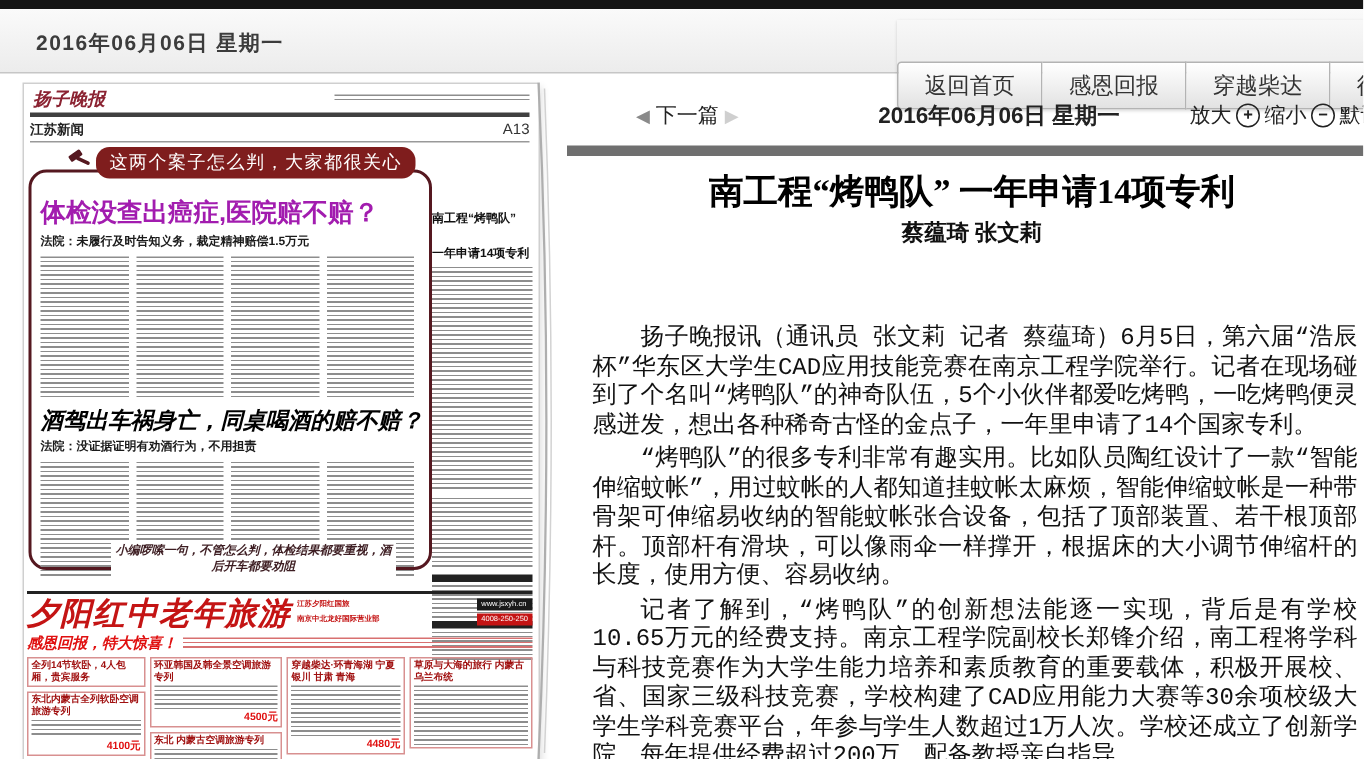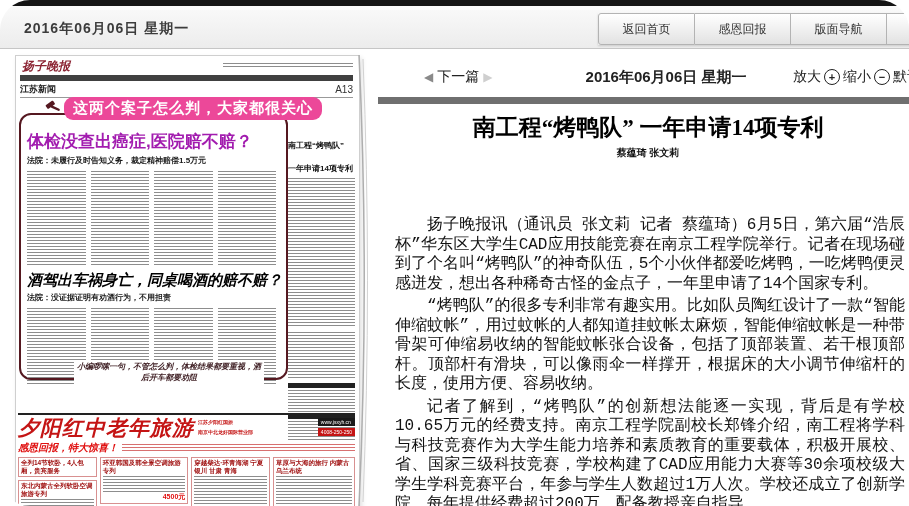--- a/index.html
+++ b/index.html
@@ -1,64 +1,64 @@
 <!DOCTYPE html>
 <html><head>
 <meta charset="utf-8">
 <style>
   html,body{margin:0;padding:0;background:#fff;}
   .stage{position:relative;width:909px;height:506px;overflow:hidden;background:#fff;
-         font-family:"Liberation Sans","DejaVu Sans",sans-serif;border-radius:30px;}
+         font-family:"Liberation Sans","DejaVu Sans",sans-serif;}
   .abs{position:absolute;}
 
   
   .topstrip{left:0;top:0;width:909px;height:6px;background:#141414;}
   .topbar{left:0;top:6px;width:909px;height:42px;
           background:linear-gradient(#fafafa,#ececec);border-bottom:1px solid #c6c6c6;}
   .topdate{left:24px;top:20px;font-size:14px;font-weight:bold;color:#3c3c3c;letter-spacing:1px;}
   .btngroup{left:598px;top:13px;display:flex;box-shadow:0 1px 2px rgba(0,0,0,.15);}
   .btn{width:95px;height:30px;display:flex;align-items:center;justify-content:center;
        background:linear-gradient(#ffffff,#e2e2e2);border:1px solid #b3b3b3;border-left:none;
-       font-size:12px;color:#333;cursor:pointer;white-space:nowrap;}
+       font-size:15px;color:#333;cursor:pointer;white-space:nowrap;margin-top:28px;}
   .btn:first-child{border-left:1px solid #b3b3b3;border-radius:3px 0 0 3px;}
 
   
   .paper{left:15px;top:55px;width:343px;height:451px;background:#fff;border:1px solid #cfcfcf;
          box-shadow:2px 3px 5px rgba(0,0,0,.12);overflow:hidden;}
   .curl{left:357px;top:55px;}
   .np-logo{left:6px;top:2px;font-family:"Liberation Serif","DejaVu Serif",serif;
            font-style:italic;font-weight:bold;font-size:12px;color:#8b2332;}
   .np-meta{right:6px;top:7px;width:130px;height:4px;}
-  .np-secrow{left:4px;top:19px;width:333px;height:16px;border-top:6px solid #404040;
+  .np-secrow{left:4px;top:19px;width:333px;height:16px;border-top:3px solid #404040;
              border-bottom:1px solid #999;display:flex;align-items:center;justify-content:space-between;}
   .np-sec{font-size:9px;font-weight:bold;color:#222;}
   .np-pageno{font-size:10px;color:#333;font-family:"Liberation Sans",sans-serif;}
 
   .lawbox{left:3px;top:57px;width:265px;height:263px;border:2px solid #551820;border-radius:12px;}
   .banner{left:28px;top:41px;display:flex;align-items:center;z-index:3;}
-  .banner .pill{background:#ec4899;color:#fff;font-size:15px;font-weight:bold;
+  .banner .pill{background:#7f1d1d;color:#fff;font-size:12px;font-weight:normal;
                 padding:2px 9px;border-radius:9px;letter-spacing:1px;white-space:nowrap;}
   .lawinner{position:absolute;left:8px;top:14px;right:6px;}
   .np-h1{font-size:17px;font-weight:bold;color:#a21caf;letter-spacing:0px;white-space:nowrap;}
   .np-h2{font-size:15px;font-weight:bold;color:#000;white-space:nowrap;}
   .np-sub{font-size:8px;font-weight:bold;color:#1a1a1a;margin-top:2px;white-space:nowrap;}
   .cols{display:flex;gap:5px;margin-top:5px;}
   .cols>div{flex:1;}
   .tx{background:repeating-linear-gradient(180deg,#8d8d8d 0,#8d8d8d 1px,transparent 1px,transparent 3px);}
   .tx-red{background:repeating-linear-gradient(180deg,#d87070 0,#d87070 1px,transparent 1px,transparent 3px);}
   .note{left:58px;top:304px;width:186px;background:#fff;z-index:2;text-align:center;
         font-family:"Liberation Serif","DejaVu Serif",serif;font-style:italic;font-weight:bold;
         font-size:8px;color:#3d1d22;line-height:11px;padding:1px 2px;}
 
   .sidecol{left:272px;top:72px;width:67px;}
   .side-head{font-size:8px;font-weight:bold;color:#111;line-height:11px;white-space:nowrap;margin-top:12px;}
   .blackbar{height:5px;background:#222;margin:2px 0;}
 
   .adsec{left:2px;top:338px;width:337px;}
-  .adrow1{display:flex;align-items:flex-start;gap:4px;border-top:2px solid #222;padding-top:1px;margin-top:19px;}
+  .adrow1{display:flex;align-items:flex-start;gap:4px;border-top:2px solid #222;padding-top:1px;}
   .adbrand{font-family:"Liberation Serif","DejaVu Serif",serif;font-style:italic;font-weight:bold;
            font-size:21px;color:#c41414;letter-spacing:1px;white-space:nowrap;line-height:24px;}
   .adagency{font-size:5px;color:#c41414;font-weight:bold;line-height:7px;white-space:nowrap;margin-top:3px;}
   .chips{margin-left:auto;display:flex;flex-direction:column;gap:2px;margin-top:2px;}
   .chip{background:#1a1a1a;color:#fff;font-size:5px;line-height:8px;padding:0 3px;white-space:nowrap;}
   .chip.red{background:#c41414;}
   .adrow2{display:flex;align-items:center;gap:4px;margin-top:1px;}
   .adpromo{font-size:10px;font-weight:bold;color:#e01010;white-space:nowrap;font-style:italic;}
   .adrow2 .fill{flex:1;height:8px;}
   .adgrid{display:flex;gap:3px;margin-top:2px;}
@@ -75,38 +75,38 @@
   .readerdate{left:566px;top:68px;width:200px;text-align:center;font-size:15px;font-weight:bold;color:#222;}
   .zoomctl{left:793px;top:68px;display:flex;align-items:center;gap:3px;font-size:14px;color:#222;white-space:nowrap;}
   .zi{width:14px;height:14px;border:1.5px solid #222;border-radius:50%;display:inline-flex;
       align-items:center;justify-content:center;font-size:11px;font-weight:bold;line-height:1;cursor:pointer;}
 
   .art-title{left:390px;top:112px;width:516px;text-align:center;
              font-family:"Liberation Serif","DejaVu Serif",serif;
              font-size:23px;font-weight:bold;color:#000;white-space:nowrap;}
   .art-authors{left:390px;top:146px;width:516px;text-align:center;
                font-family:"Liberation Serif","DejaVu Serif",serif;
-               font-size:10px;font-weight:bold;color:#111;}
+               font-size:15px;font-weight:bold;color:#111;}
   .art-body{left:395px;top:182px;width:510px;
             font-family:Liberation Mono, monospace;
             font-size:16px;line-height:19.5px;color:#111;text-align:justify;margin-top:34px;}
   .art-body p{margin:0 0 3px;text-indent:2em;}
 </style>
 </head>
 <body>
 
 <div class="stage">
 
   <div class="abs topstrip"></div>
   <div class="abs topbar"></div>
   <div class="abs topdate">2016年06月06日  星期一</div>
   <div class="abs btngroup">
     <div class="btn">返回首页</div>
     <div class="btn">感恩回报</div>
-    <div class="btn">版面导航</div>
+    <div class="btn">穿越柴达</div>
     <div class="btn">往期报纸</div>
   </div>
 
   <div class="abs paper">
     <div class="abs np-logo">扬子晚报</div>
     <div class="abs np-meta tx"></div>
     <div class="abs np-secrow">
       <span class="np-sec">江苏新闻</span>
       <span class="np-pageno">A13</span>
     </div>

